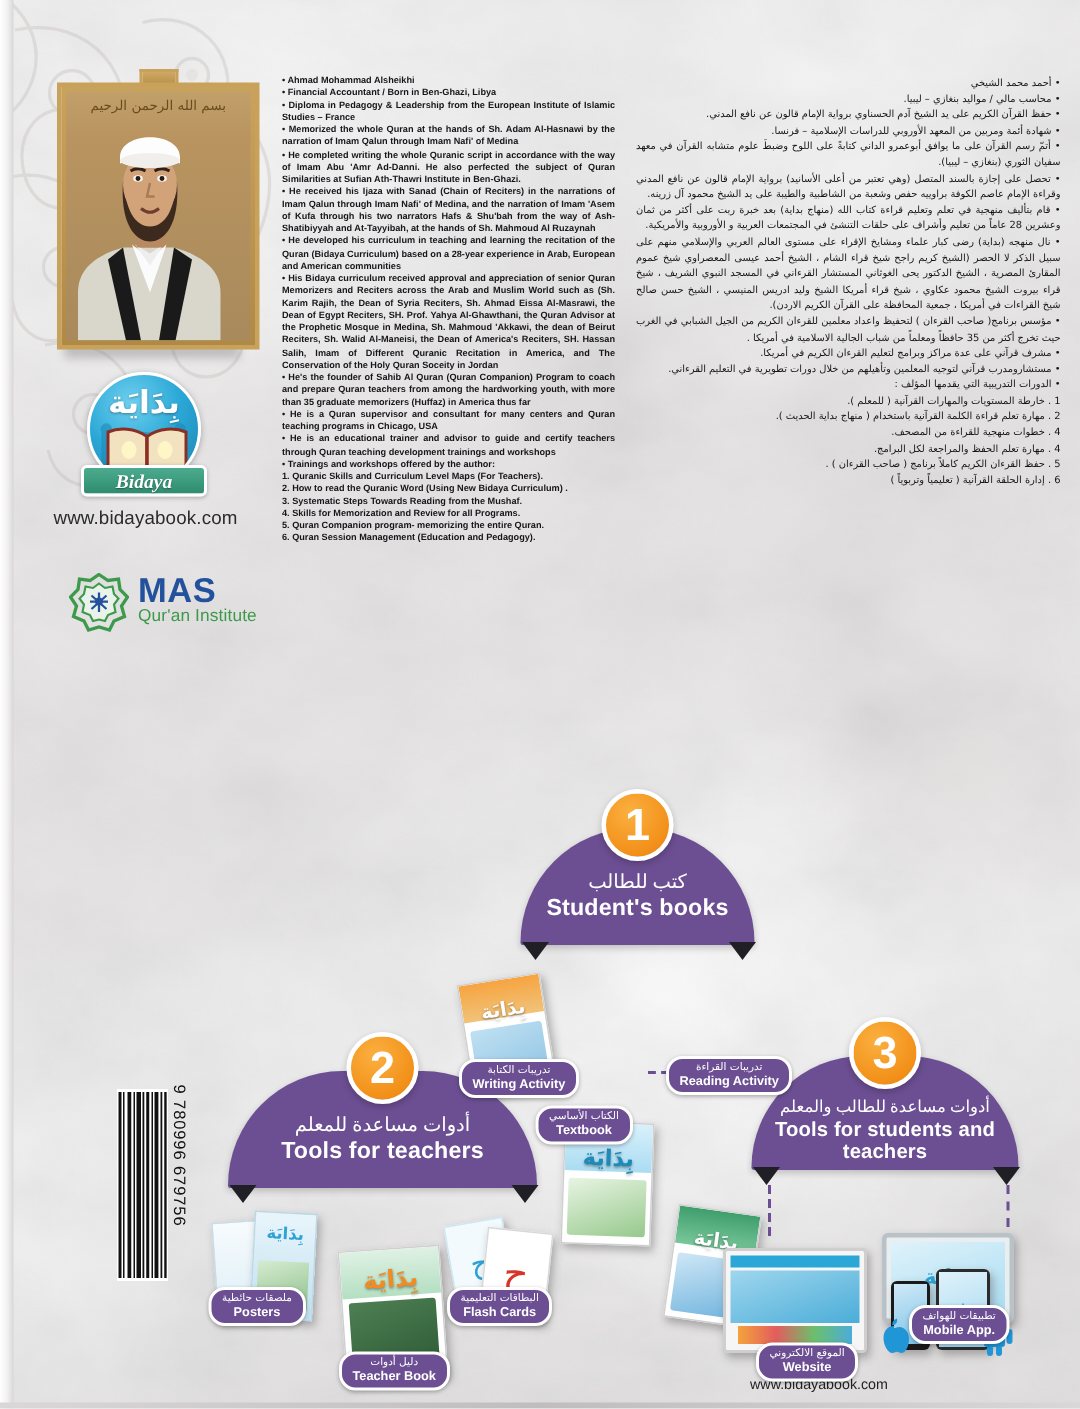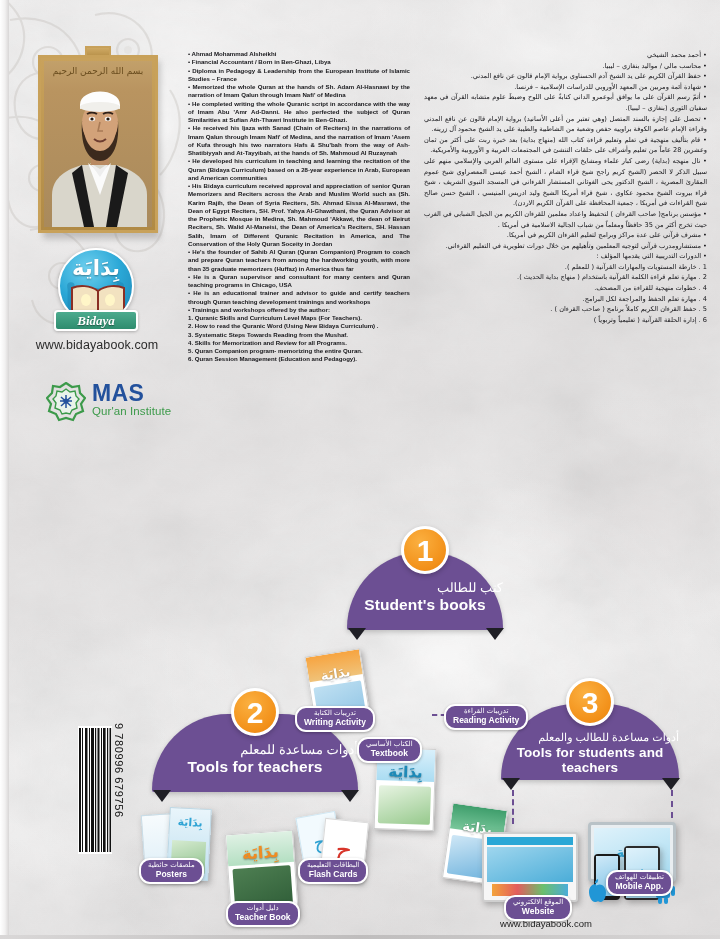--- a/index.html
+++ b/index.html
@@ -36,21 +36,21 @@
   }
   
   #spine {
     position: absolute; left: 0; top: 0;
     width: 9px; height: 939px;
     background: linear-gradient(90deg, #ffffff 0%, #f2f1f1 55%, #d8d6d6 100%);
   }
   
   #portrait-wrap {
     position: absolute; left: 38px; top: 55px;
-    width: 120px; height: 178px;
+    width: 135px; height: 178px;
   }
   .portrait-shadow {
     position: absolute; left: 5px; top: 6px;
     width: 117px; height: 178px;
     background: rgba(120,118,118,.38);
     filter: blur(3px);
   }
   .portrait-frame {
     position: absolute; inset: 0;
     border: 3px solid #c8a15a;
@@ -178,24 +178,23 @@
   }
   .arch {
     position: absolute;
     background: #6c4f93;
     border-radius: 160px 160px 4px 4px;
     color: #fff; text-align: center;
     box-shadow: 0 2px 5px rgba(0,0,0,.2);
     z-index: 4;
   }
   .arch .ar {
-    font-family: Liberation Sans, sans-serif;
+    font-family: Liberation Serif, serif;
     font-size: 13px; direction: rtl;
     letter-spacing: .2px;
-    text-align: right;
   }
   .arch .en {
     font-size: 15.5px; font-weight: bold; letter-spacing: .1px; margin-top: 1px;
   }
   .tip {
     position: absolute; width: 0; height: 0;
     border-left: 9px solid transparent;
     border-right: 9px solid transparent;
     border-top: 12px solid #1f1f25;
     z-index: 5;
@@ -465,21 +464,21 @@
         <div class="bk-arab" style="font-size:15px;color:#1d8ab8">بِدَايَة</div>
         <div class="bk-photo" style="background:linear-gradient(160deg,#e8f4e3,#96c98c);top:46%"></div>
       </div>
 
       <div class="prod bookcover" style="left:447px;top:128px;width:56px;height:76px;transform:rotate(8deg)">
         <div class="bk-top" style="background:linear-gradient(180deg,#3f9e6c,#79c79b)"></div>
         <div class="bk-arab" style="font-size:13px;color:#fff">بِدَايَة</div>
         <div class="bk-photo" style="background:linear-gradient(160deg,#cfe7f6,#6fb3dd)"></div>
       </div>
 
-      <div class="pill" style="left:295px;top:186px">
+      <div class="pill" style="left:306px;top:186px">
         <div class="ar">تدريبات الكتابة</div>
         <div class="en">Writing Activity</div>
       </div>
       <div class="pill" style="left:357px;top:217px">
         <div class="ar">الكتاب الأساسي</div>
         <div class="en">Textbook</div>
       </div>
       <div class="pill" style="left:444px;top:184px">
         <div class="ar">تدريبات القراءة</div>
         <div class="en">Reading Activity</div>

